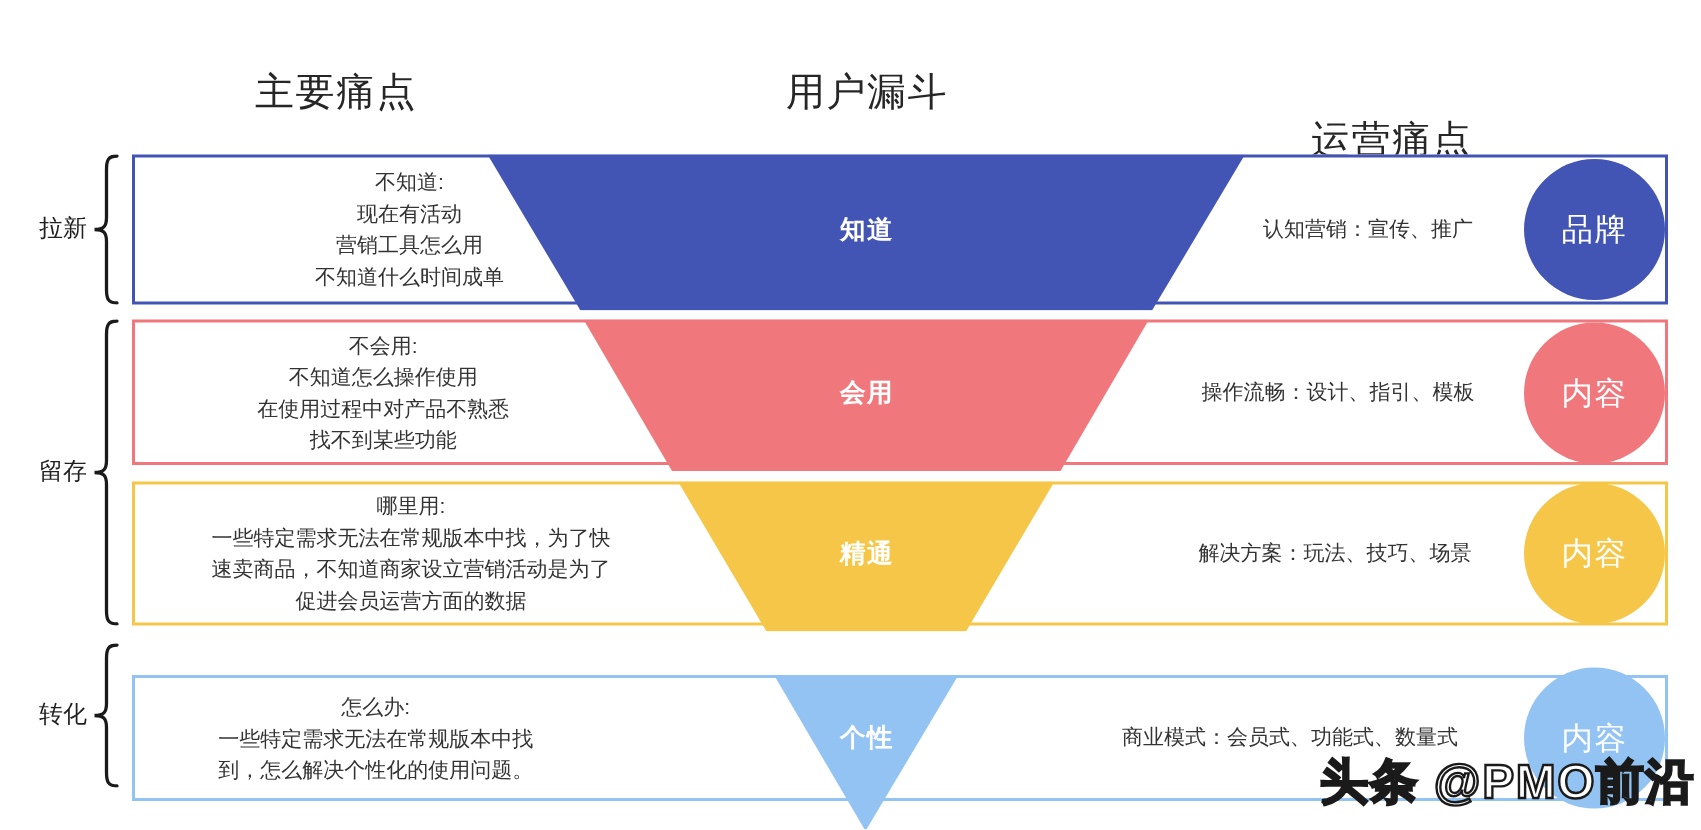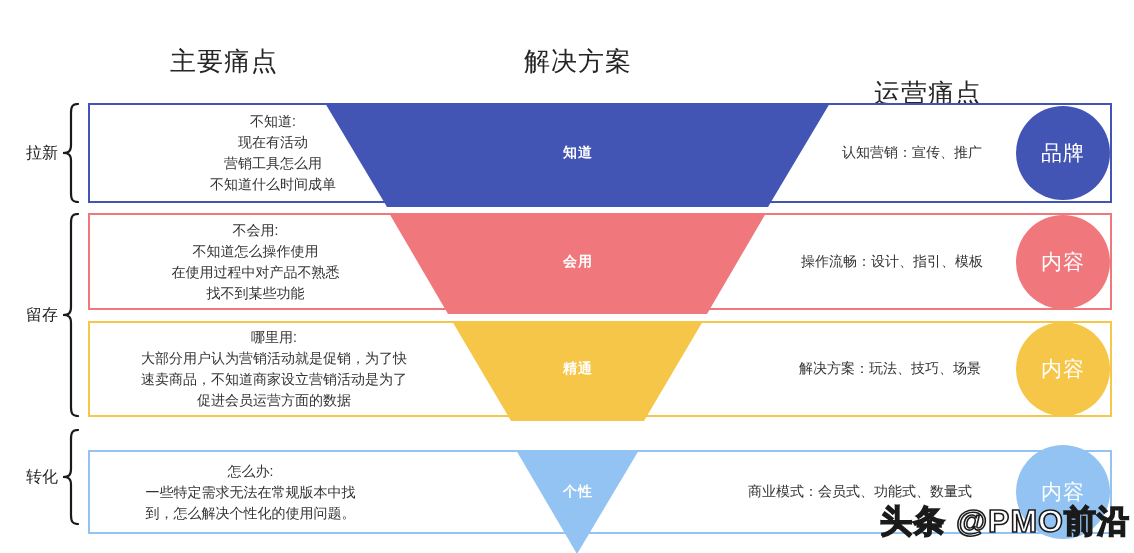--- a/index.html
+++ b/index.html
@@ -84,21 +84,21 @@
   .row3 .pain-block { left: 0;    width: 272px; }
   .row4 .pain-block { left: 0;    width: 225px; }
 
   .funnel-label {
     position: absolute;
     left: 418px;
     width: 140px;
     top: 50%;
     transform: translateY(-50%);
     text-align: center;
-    font-size: 14px;
+    font-size: 17px;
     font-weight: bold;
     color: #ffffff;
     z-index: 2;
     letter-spacing: 1px;
   }
 
   .ops-text {
     position: absolute;
     top: 50%;
     transform: translateY(-50%);
@@ -142,21 +142,21 @@
     letter-spacing: 1px;
     white-space: nowrap;
   }
 </style>
 </head>
 <body>
 
 <div class="canvas">
 
   <div class="col-header h-left">主要痛点</div>
-  <div class="col-header h-center">解决方案</div>
+  <div class="col-header h-center">用户漏斗</div>
   <div class="col-header h-right">运营痛点</div>
 
   <div class="brace" style="top:103px;">
     <svg width="18" height="100" viewBox="0 0 18 100">
       <path d="M 16 1 C 10 1 9 4 9 10 L 9 42 C 9 48 7 50 1 50 C 7 50 9 52 9 58 L 9 90 C 9 96 10 99 16 99" fill="none" stroke="#1a1a1a" stroke-width="2.2" stroke-linecap="round"></path>
     </svg>
   </div>
   <div class="brace" style="top:213px;">
     <svg width="18" height="204" viewBox="0 0 18 204">
       <path d="M 16 1 C 10 1 9 4 9 10 L 9 94 C 9 100 7 102 1 102 C 7 102 9 104 9 110 L 9 194 C 9 200 10 203 16 203" fill="none" stroke="#1a1a1a" stroke-width="2.2" stroke-linecap="round"></path>
@@ -195,21 +195,21 @@
     </div>
     <div class="funnel-label">会用</div>
     <div class="ops-text">操作流畅：设计、指引、模板</div>
     <div class="stage-circle" style="background-color: rgb(240, 120, 124);">内容</div>
   </div>
 
   <div class="row row3" style="border-color: rgb(245, 198, 71);">
     <div class="funnel" style="background-color: rgb(245, 198, 71);"></div>
     <div class="pain-block">
       <div>哪里用:</div>
-      <div>大部分用户认为营销活动就是促销，为了快</div>
+      <div>一些特定需求无法在常规版本中找，为了快</div>
       <div>速卖商品，不知道商家设立营销活动是为了</div>
       <div>促进会员运营方面的数据</div>
     </div>
     <div class="funnel-label">精通</div>
     <div class="ops-text">解决方案：玩法、技巧、场景</div>
     <div class="stage-circle" style="background-color: rgb(245, 198, 71);">内容</div>
   </div>
 
   <div class="row row4" style="border-color: rgb(146, 195, 242);">
     <div class="funnel" style="background-color: rgb(146, 195, 242);"></div>

